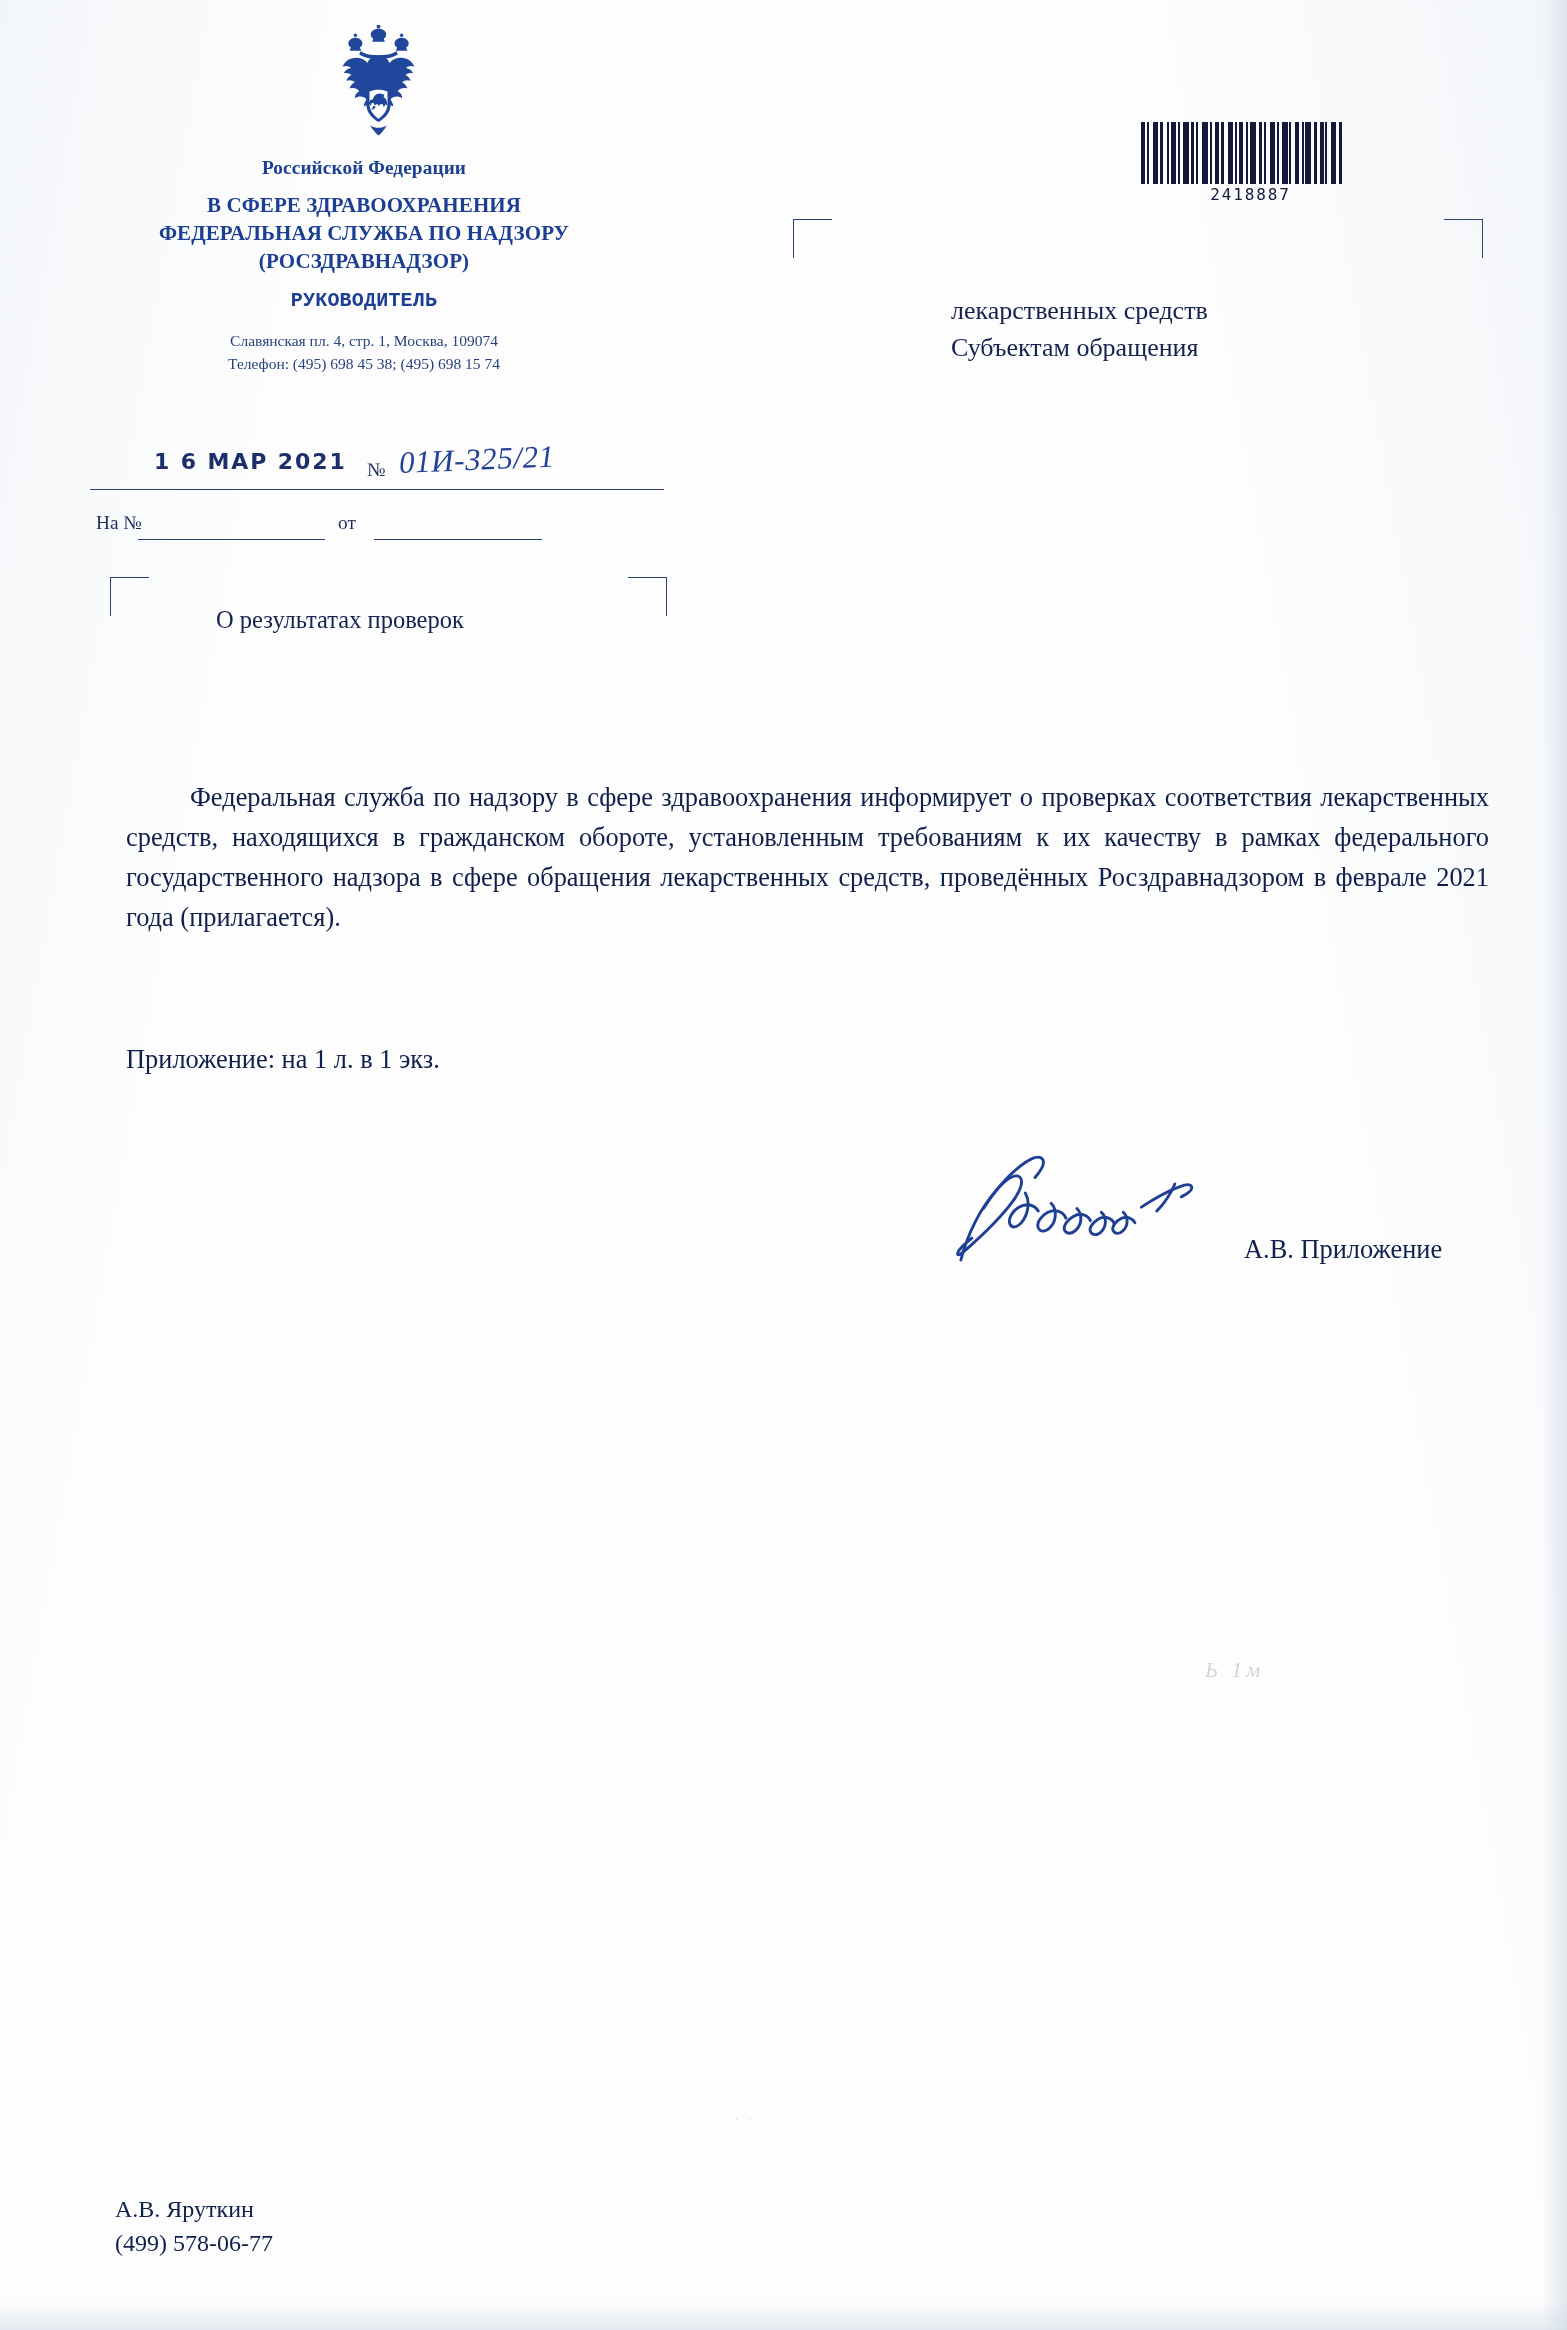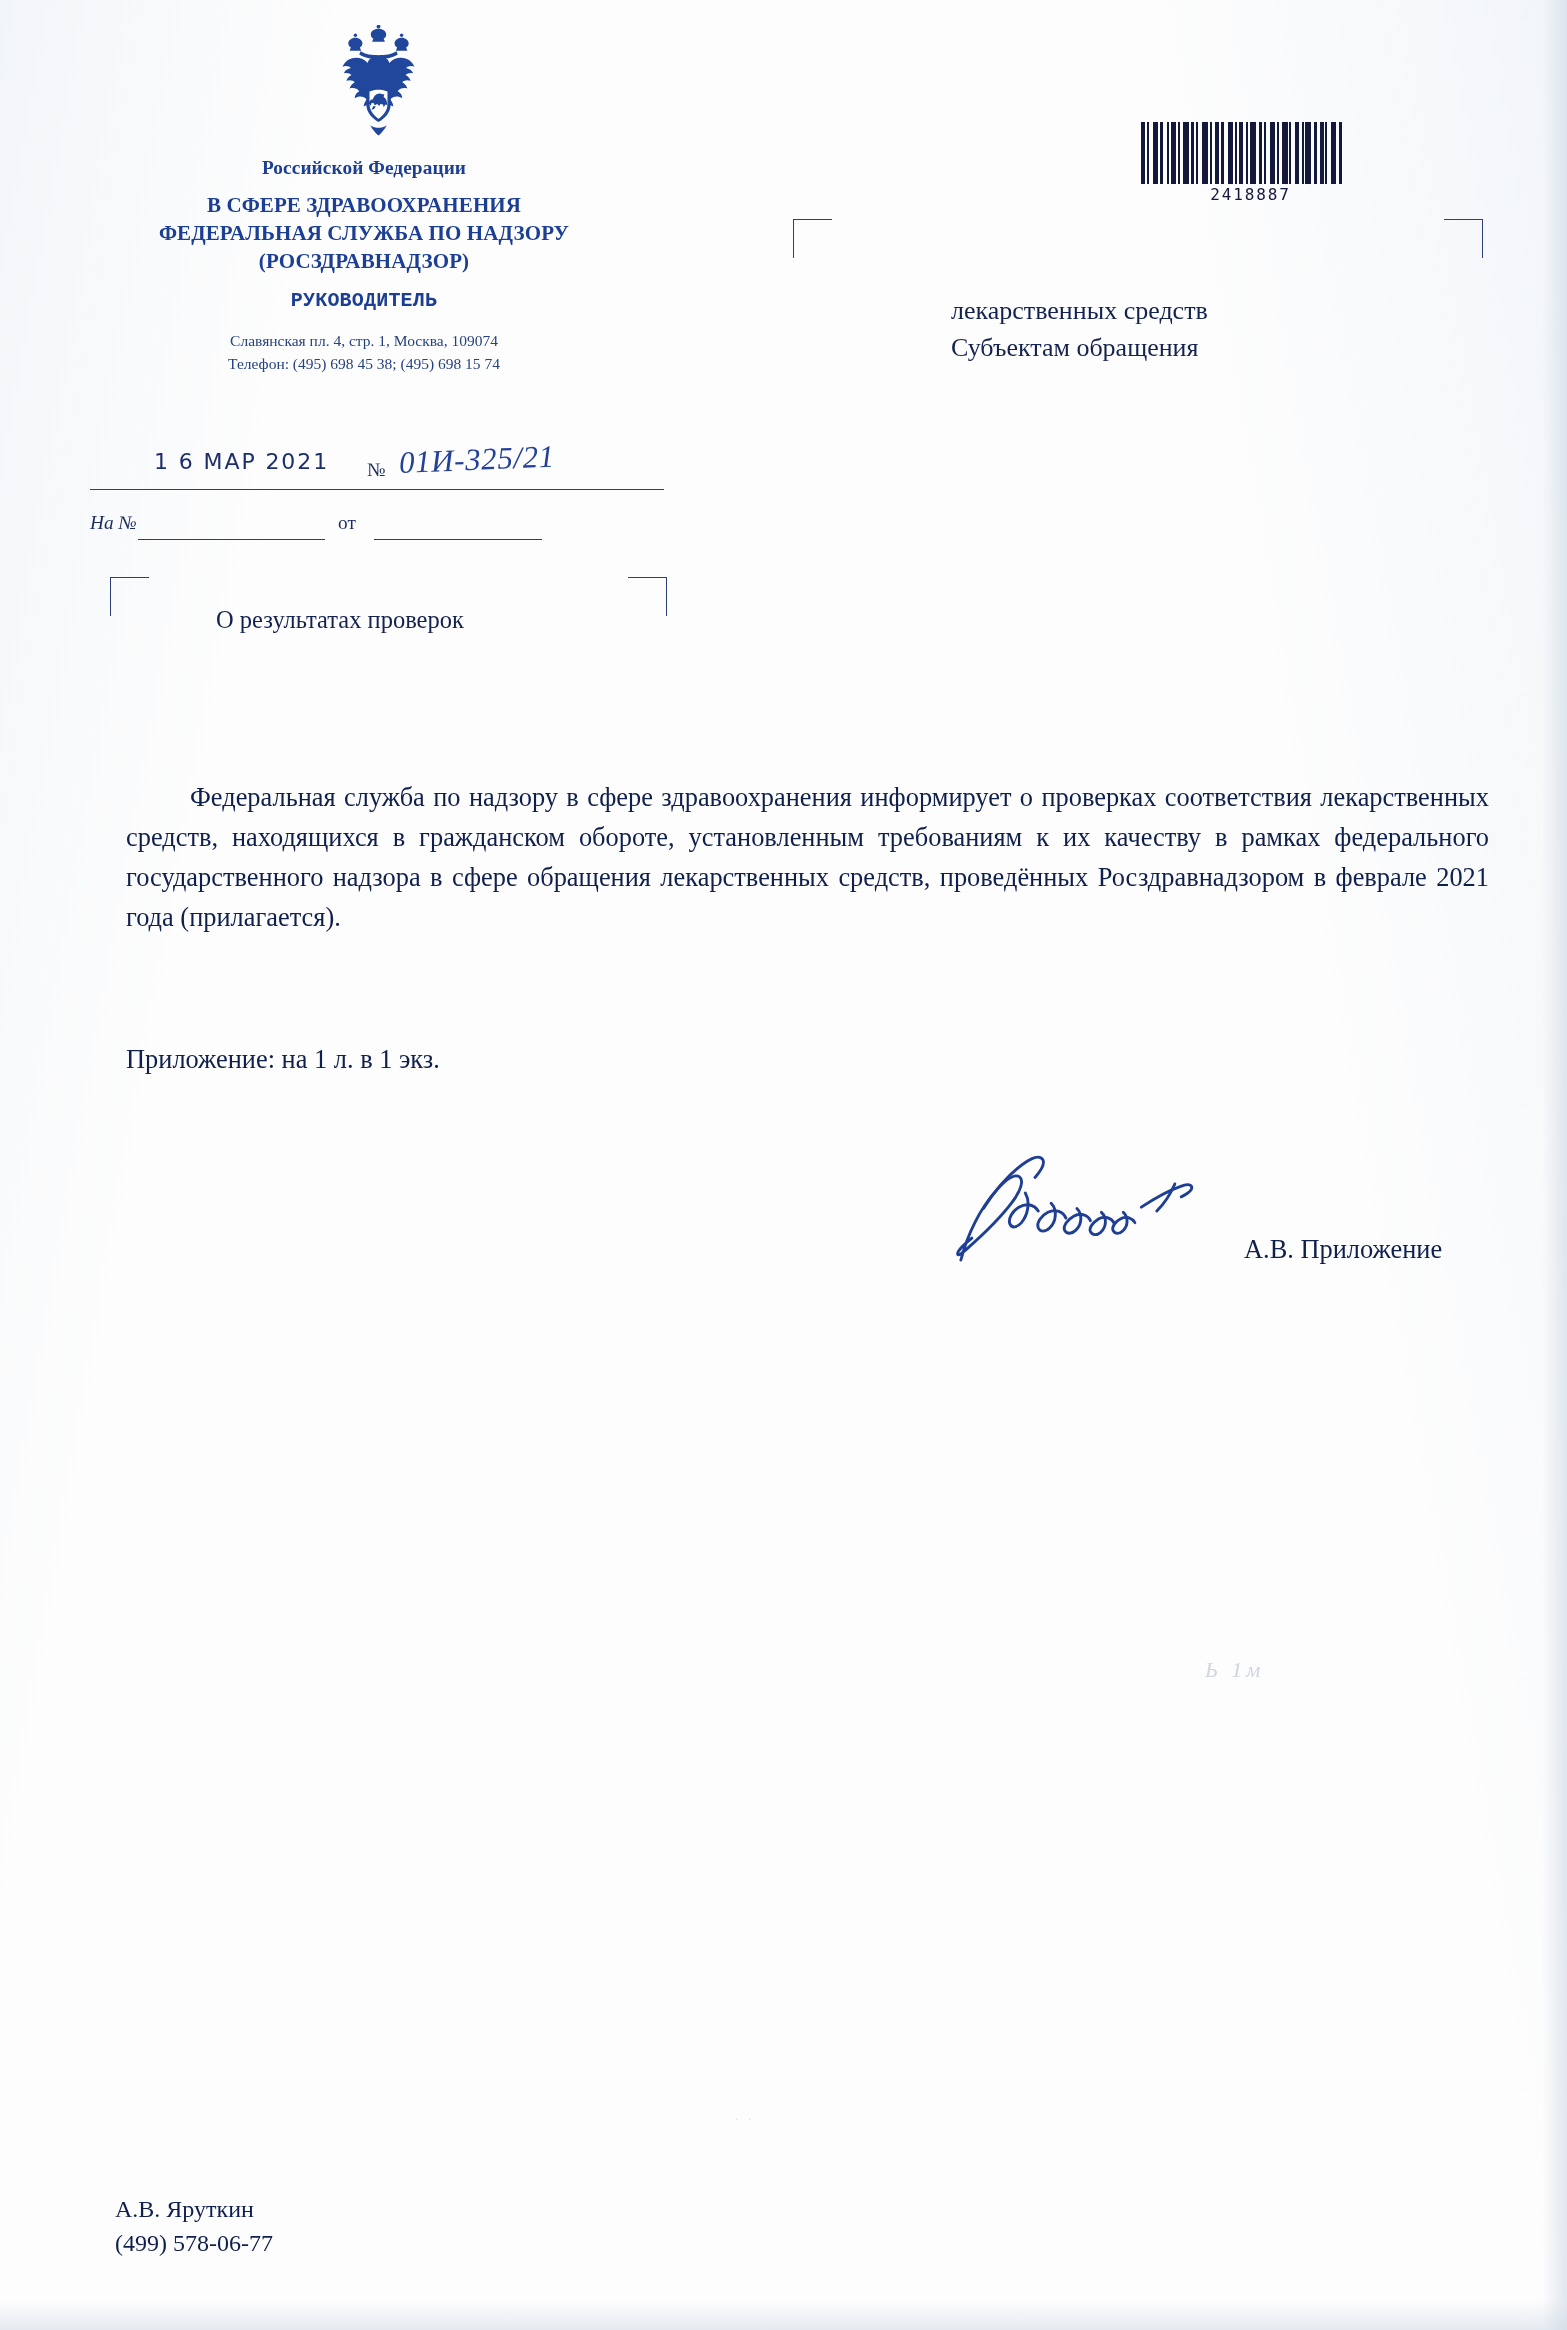--- a/index.html
+++ b/index.html
@@ -78,21 +78,21 @@
     left: 90px;
     top: 454px;
     width: 580px;
     height: 39px;
   }
   .stamp-date {
     position: absolute;
     left: 64px;
     top: -5.2px;
     font-family: "DejaVu Sans", sans-serif;
-    font-weight: normal;
+    font-weight: bold;
     font-size: 22px;
     letter-spacing: 1.9px;
     color: #1d2f6a;
   }
   .no-label {
     position: absolute;
     left: 277px;
     top: 5.2px;
     font-size: 19.3px;
     color: #1b2d5e;
@@ -120,21 +120,21 @@
 
   .onrow {
     position: absolute;
     left: 90px;
     top: 512px;
     width: 580px;
     height: 32px;
     font-size: 19.3px;
     color: #1b2d5e;
   }
-  .onrow .na { position: absolute; left: 0; top: 0; font-style: italic; }
+  .onrow .na { position: absolute; left: 6px; top: 0; }
   .onrow .ot { position: absolute; left: 248px; top: 0; }
   .onrow .u1 {
     position: absolute; left: 48px; top: 27px; width: 187px; height: 1.3px; background:#2b3f7d;
   }
   .onrow .u2 {
     position: absolute; left: 284px; top: 27px; width: 168px; height: 1.3px; background:#2b3f7d;
   }
 
   
   .brk { position: absolute; }

